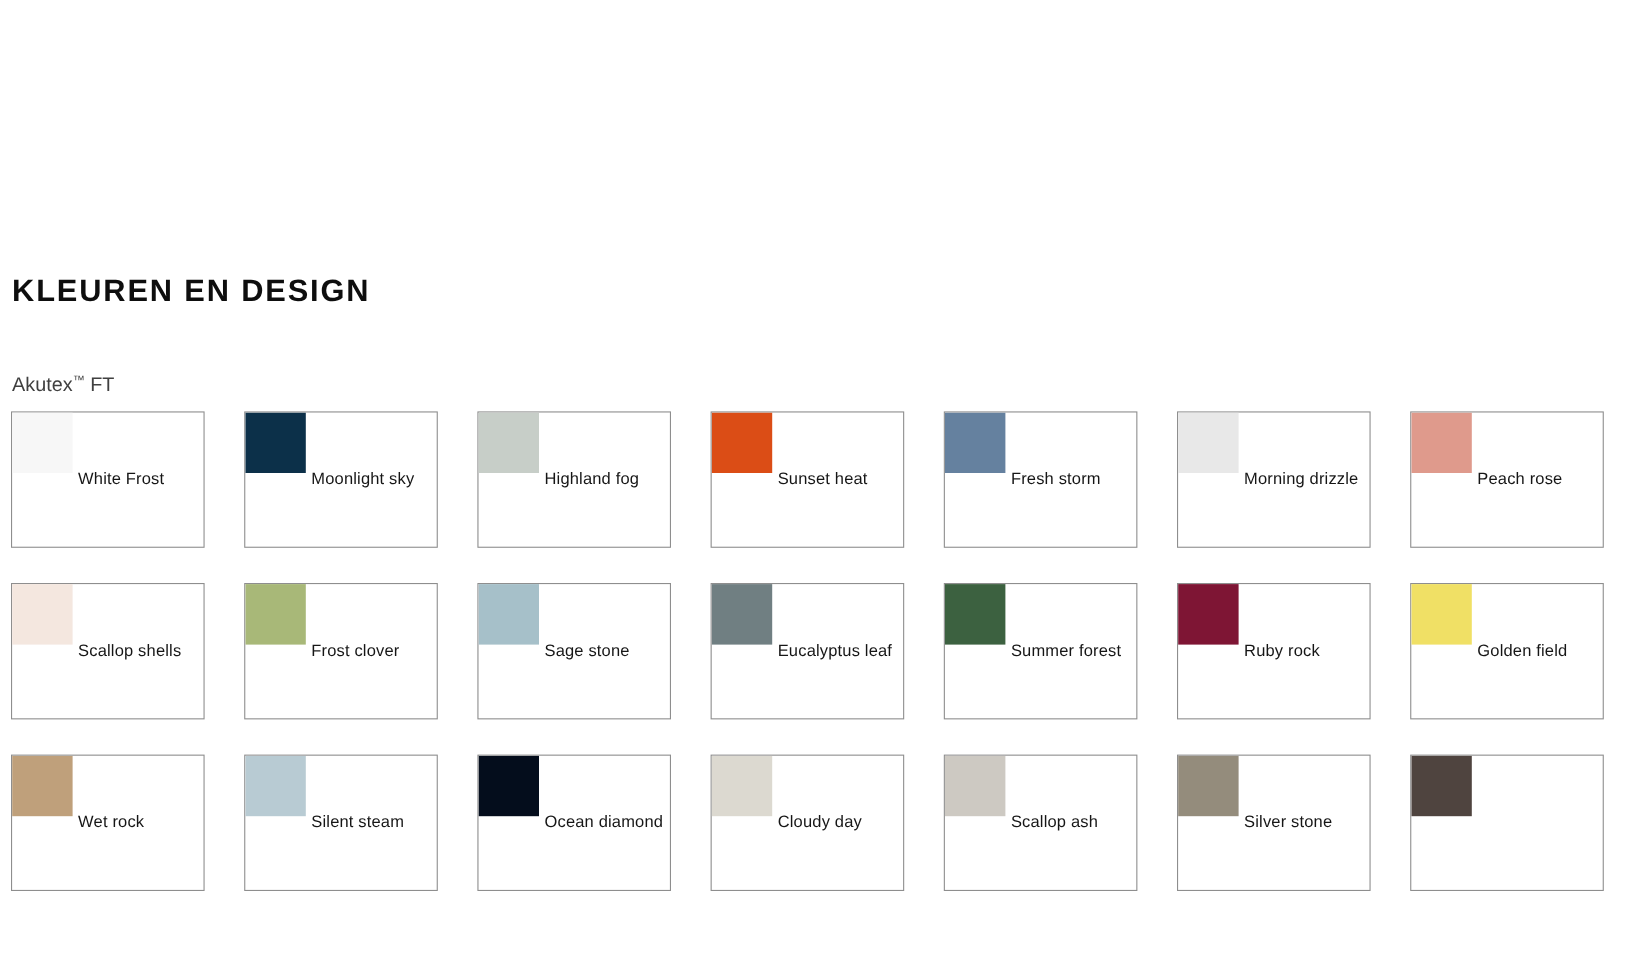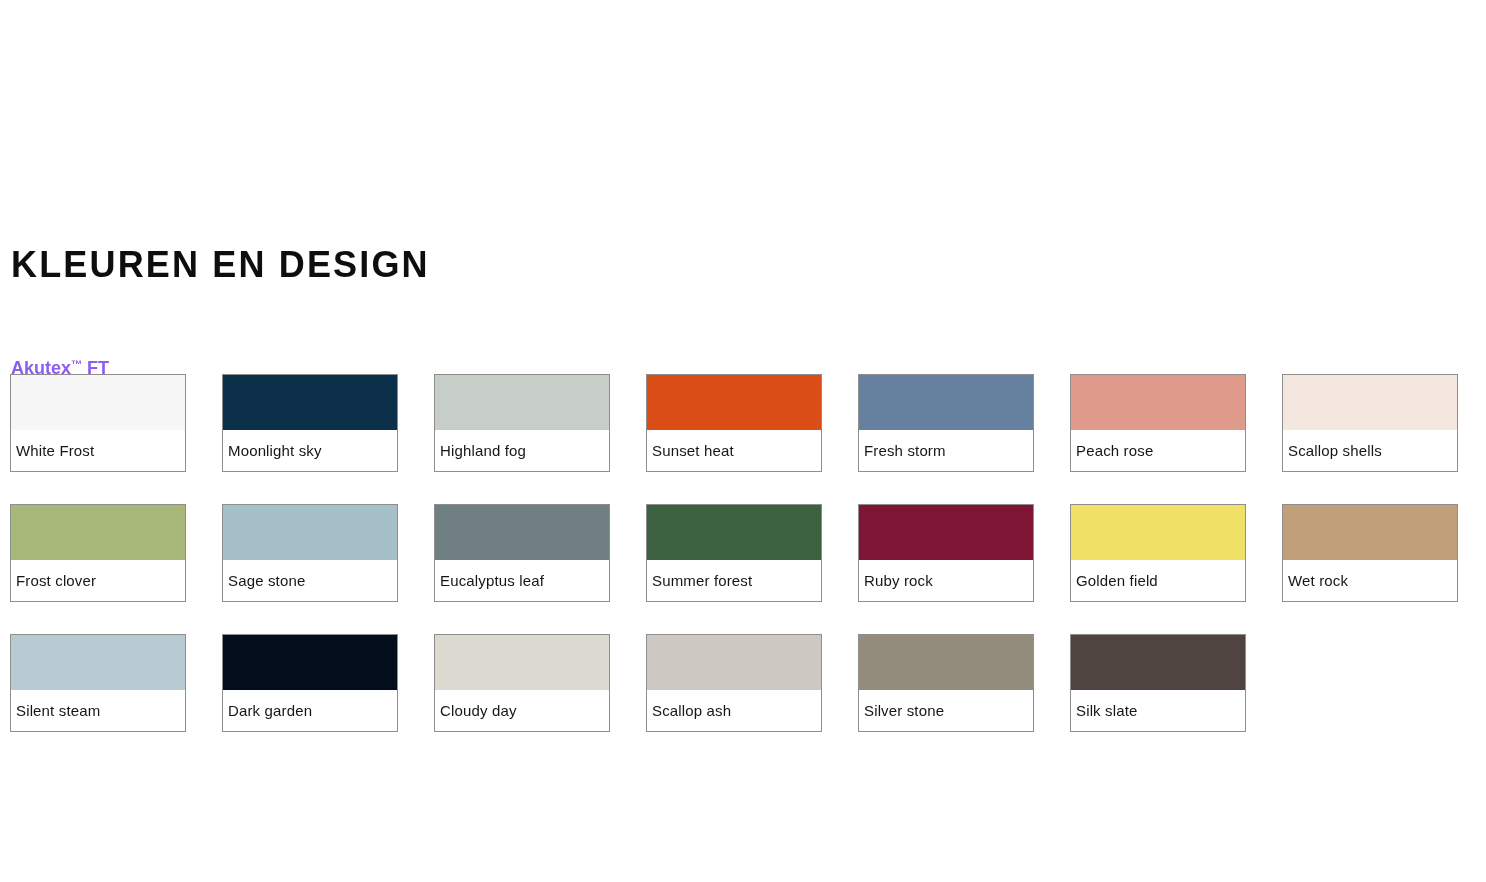--- a/index.html
+++ b/index.html
@@ -21,37 +21,37 @@
     position: absolute;
     inset: 0;
   }
 
   
   .page-title {
     position: absolute;
     left: 11px;
     top: 247px;
     margin: 0;
-    font-size: 36px;
+    font-size: 28px;
     line-height: 36px;
     font-weight: bold;
     letter-spacing: 0.06em;
     color: #0e0e0e;
     white-space: nowrap;
   }
 
   .section-title {
     position: absolute;
     left: 11px;
-    top: 352px;
+    top: 334px;
     margin: 0;
     font-size: 18px;
     line-height: 24px;
-    font-weight: bold;
-    color: #8b5cf6;
+    font-weight: normal;
+    color: #404040;
     white-space: nowrap;
   }
   .section-title .tm {
     font-size: 11px;
     vertical-align: 6px;
     letter-spacing: 0;
   }
 
   
   .swatch-grid {
@@ -60,26 +60,26 @@
     top: 374px;
     width: 1466px;
     display: grid;
     grid-template-columns: repeat(7, 176px);
     column-gap: 36px;
     row-gap: 32px;
   }
 
   .swatch {
     width: 176px;
-    height: 98px;
+    height: 124px;
     box-sizing: border-box;
     border: 1px solid #8e8e8e;
     background: #ffffff;
     display: flex;
-    flex-direction: column;
+    flex-direction: row;
     overflow: hidden;
   }
 
   .swatch-color {
     height: 55px;
     flex: 0 0 55px;
     width: 100%;
   }
 
   .swatch-label {
@@ -120,20 +120,24 @@
       </div>
       <div class="swatch">
         <div class="swatch-color" style="background: rgb(219, 77, 22);"></div>
         <div class="swatch-label">Sunset heat</div>
       </div>
       <div class="swatch">
         <div class="swatch-color" style="background: rgb(101, 129, 159);"></div>
         <div class="swatch-label">Fresh storm</div>
       </div>
       <div class="swatch">
+        <div class="swatch-color" style="background: rgb(232, 232, 232);"></div>
+        <div class="swatch-label">Morning drizzle</div>
+      </div>
+      <div class="swatch">
         <div class="swatch-color" style="background: rgb(223, 154, 140);"></div>
         <div class="swatch-label">Peach rose</div>
       </div>
       <div class="swatch">
         <div class="swatch-color" style="background: rgb(244, 231, 223);"></div>
         <div class="swatch-label">Scallop shells</div>
       </div>
       <div class="swatch">
         <div class="swatch-color" style="background: rgb(168, 184, 120);"></div>
         <div class="swatch-label">Frost clover</div>
@@ -161,33 +165,32 @@
       <div class="swatch">
         <div class="swatch-color" style="background: rgb(191, 160, 123);"></div>
         <div class="swatch-label">Wet rock</div>
       </div>
       <div class="swatch">
         <div class="swatch-color" style="background: rgb(184, 203, 211);"></div>
         <div class="swatch-label">Silent steam</div>
       </div>
       <div class="swatch">
         <div class="swatch-color" style="background: rgb(4, 13, 28);"></div>
-        <div class="swatch-label">Dark garden</div>
+        <div class="swatch-label">Ocean diamond</div>
       </div>
       <div class="swatch">
         <div class="swatch-color" style="background: rgb(220, 217, 208);"></div>
         <div class="swatch-label">Cloudy day</div>
       </div>
       <div class="swatch">
         <div class="swatch-color" style="background: rgb(205, 201, 194);"></div>
         <div class="swatch-label">Scallop ash</div>
       </div>
       <div class="swatch">
         <div class="swatch-color" style="background: rgb(148, 140, 124);"></div>
         <div class="swatch-label">Silver stone</div>
       </div>
       <div class="swatch">
         <div class="swatch-color" style="background: rgb(79, 68, 63);"></div>
-        <div class="swatch-label">Silk slate</div>
       </div>
     </div>
 
 </div>
 
 </body></html>

